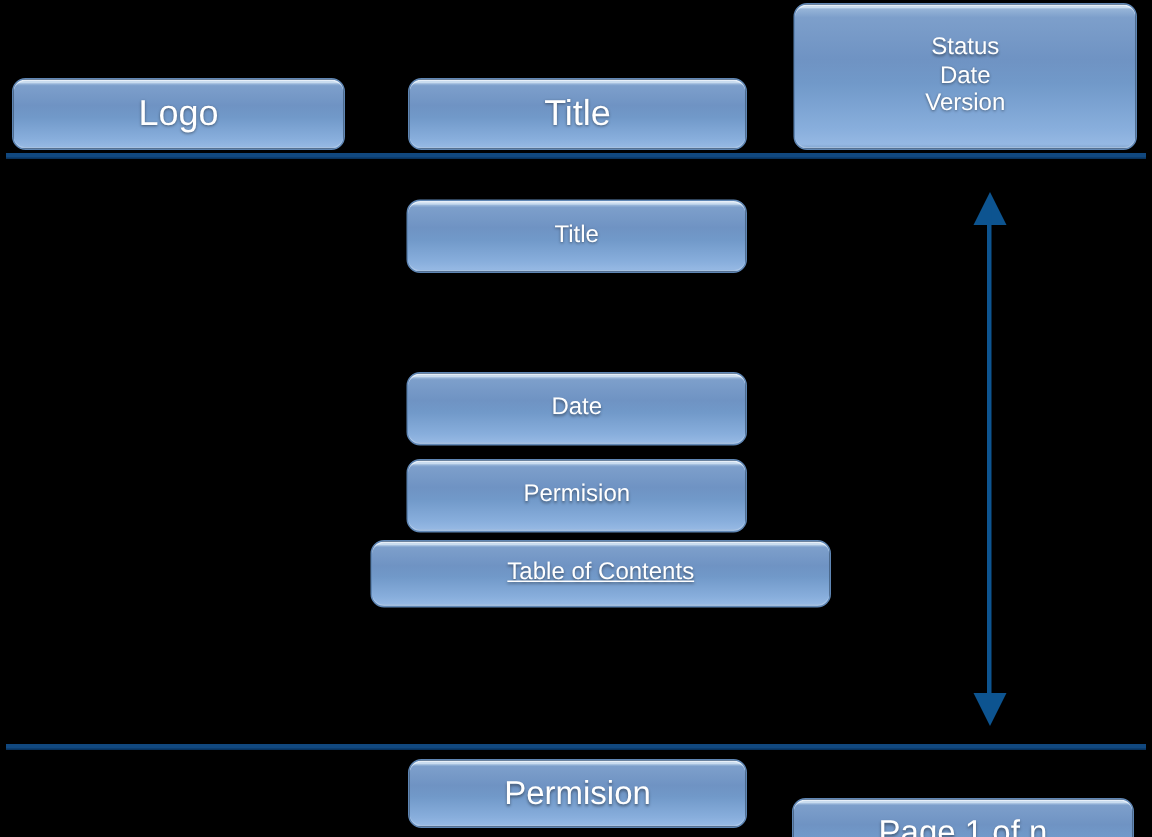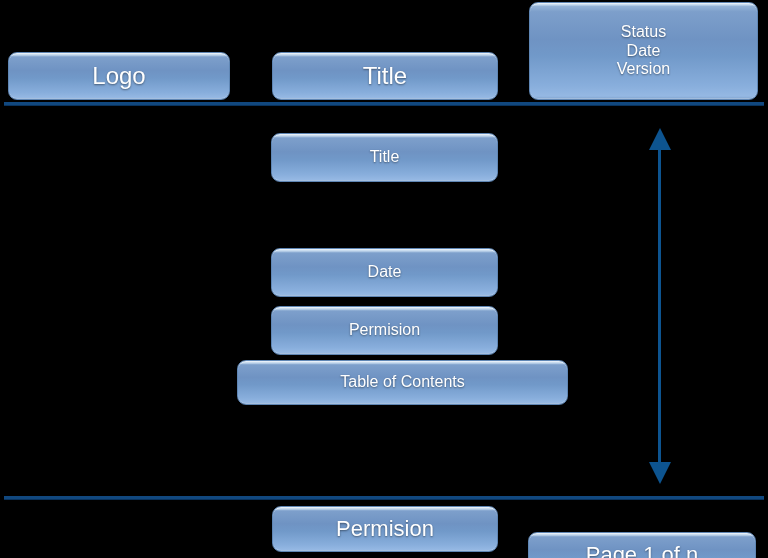--- a/index.html
+++ b/index.html
@@ -118,21 +118,21 @@
 
 
   <div class="box f-23" style="left:271px; top:248px; width:227px; height:49px;">
     <span class="label">Date</span>
   </div>
 
   <div class="box f-23" style="left:271px; top:306px; width:227px; height:49px;">
     <span class="label">Permision</span>
   </div>
 
-  <div class="box f-23" style="left:237px; top:360px; width:331px; height:45px;">
+  <div class="box f-23" style="left:247px; top:360px; width:307px; height:45px;text-decoration:underline;">
     <span class="label">Table of Contents</span>
   </div>
 
   <div class="arrow-wrap" style="left:649px; top:128px; width:22px; height:356px;">
     <div class="arrow-head up" style="left:0px;"></div>
     <div class="arrow-shaft" style="left:9px; top:8px; height:340px;"></div>
     <div class="arrow-head down" style="left:0px;"></div>
   </div>
 
   <div class="rule" style="left:4px; top:496px; width:760px;"></div>

